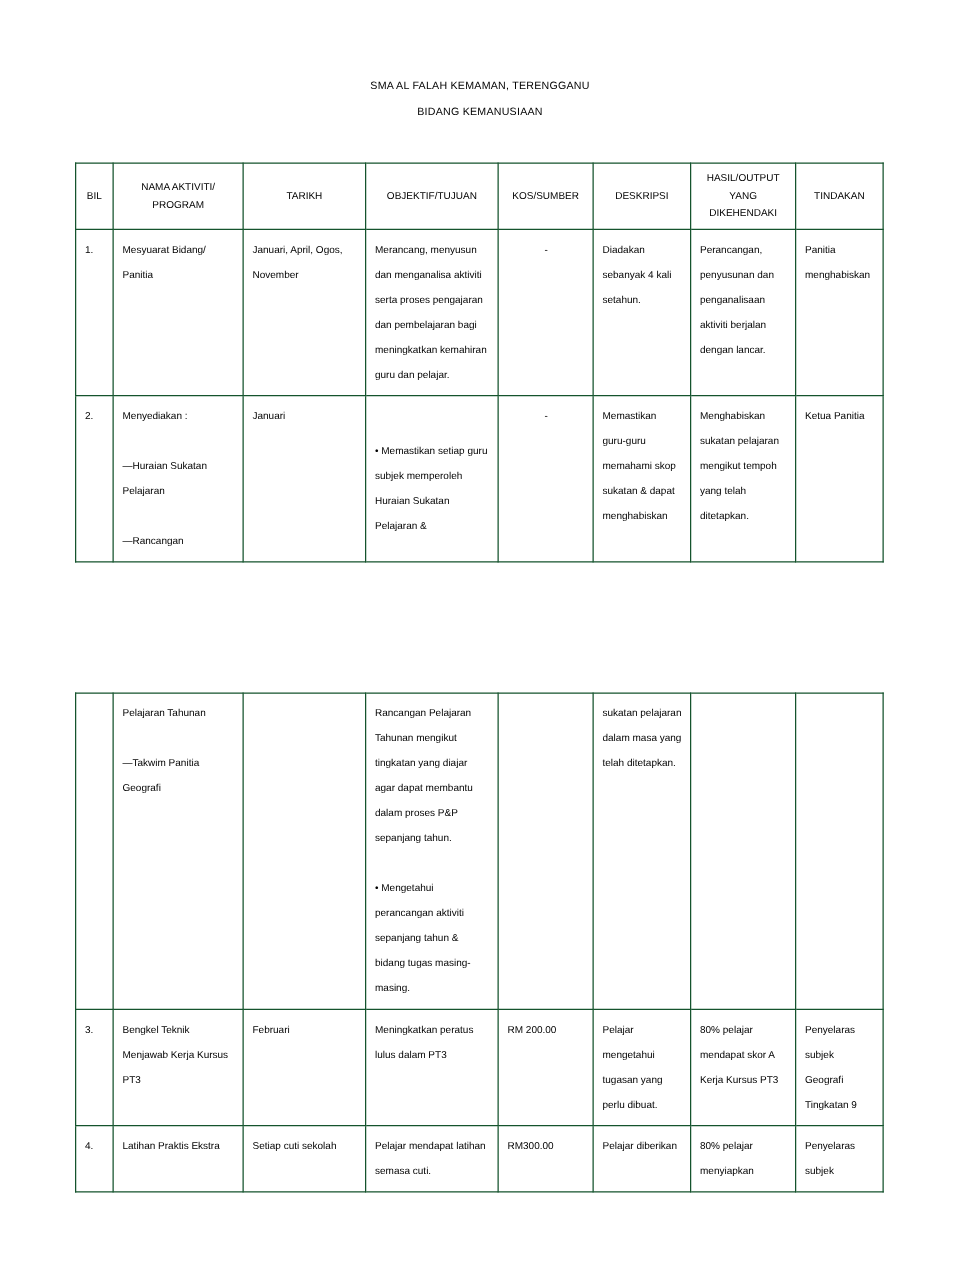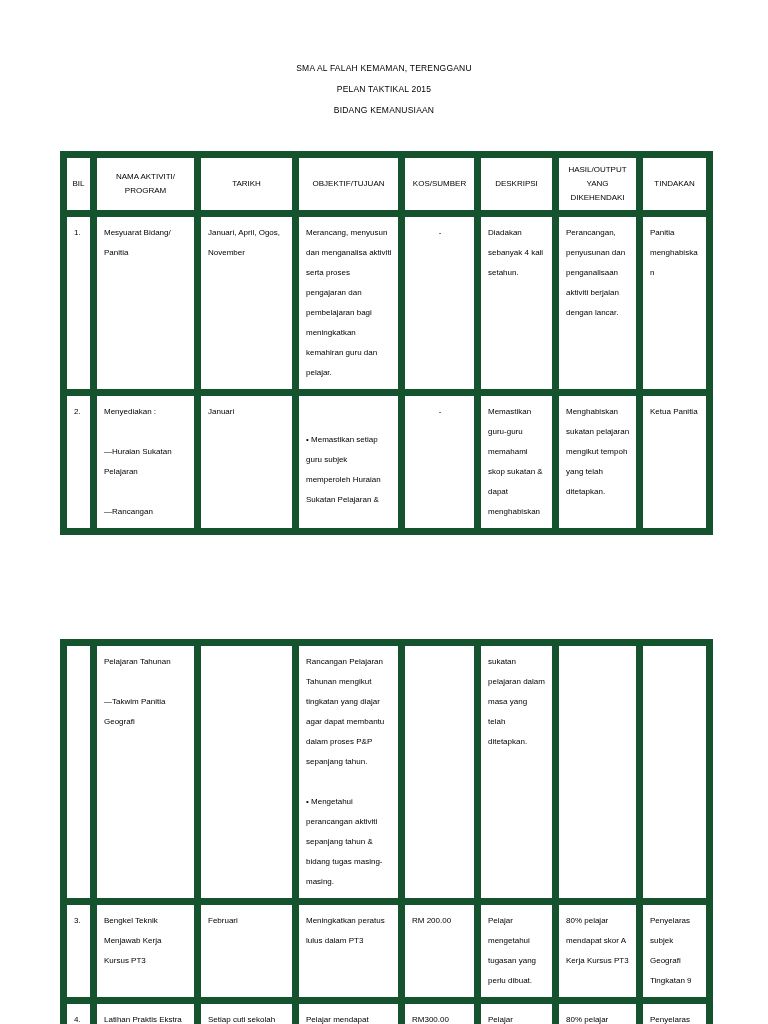--- a/index.html
+++ b/index.html
@@ -37,21 +37,21 @@
     margin-left: 64px;
     letter-spacing: 0.2px;
   }
   table.tactical {
     border-collapse: collapse;
     width: 646px;
     margin-left: 60px;
     table-layout: fixed;
   }
   table.tactical td, table.tactical th {
-    border: 7px solid #14532d;
+    border: 1px solid #14532d;
     vertical-align: top;
     font-size: 8px;
     line-height: 20px;
     padding: 6px 6px 6px 7px;
     font-weight: normal;
     word-wrap: break-word;
   }
   table.tactical th {
     text-align: center;
     vertical-align: middle;
@@ -80,21 +80,20 @@
     margin-top: 0;
   }
 </style>
 </head>
 <body>
 
 <div class="page">
 
   <div class="doc-header">
     <div>SMA AL FALAH KEMAMAN, TERENGGANU</div>
-    <div>PELAN TAKTIKAL 2015</div>
     <div>BIDANG KEMANUSIAAN</div>
   </div>
 
 
   <table class="tactical table-block-1">
     <colgroup>
       <col class="c-bil">
         <col class="c-nama">
         <col class="c-tarikh">
         <col class="c-objektif">

